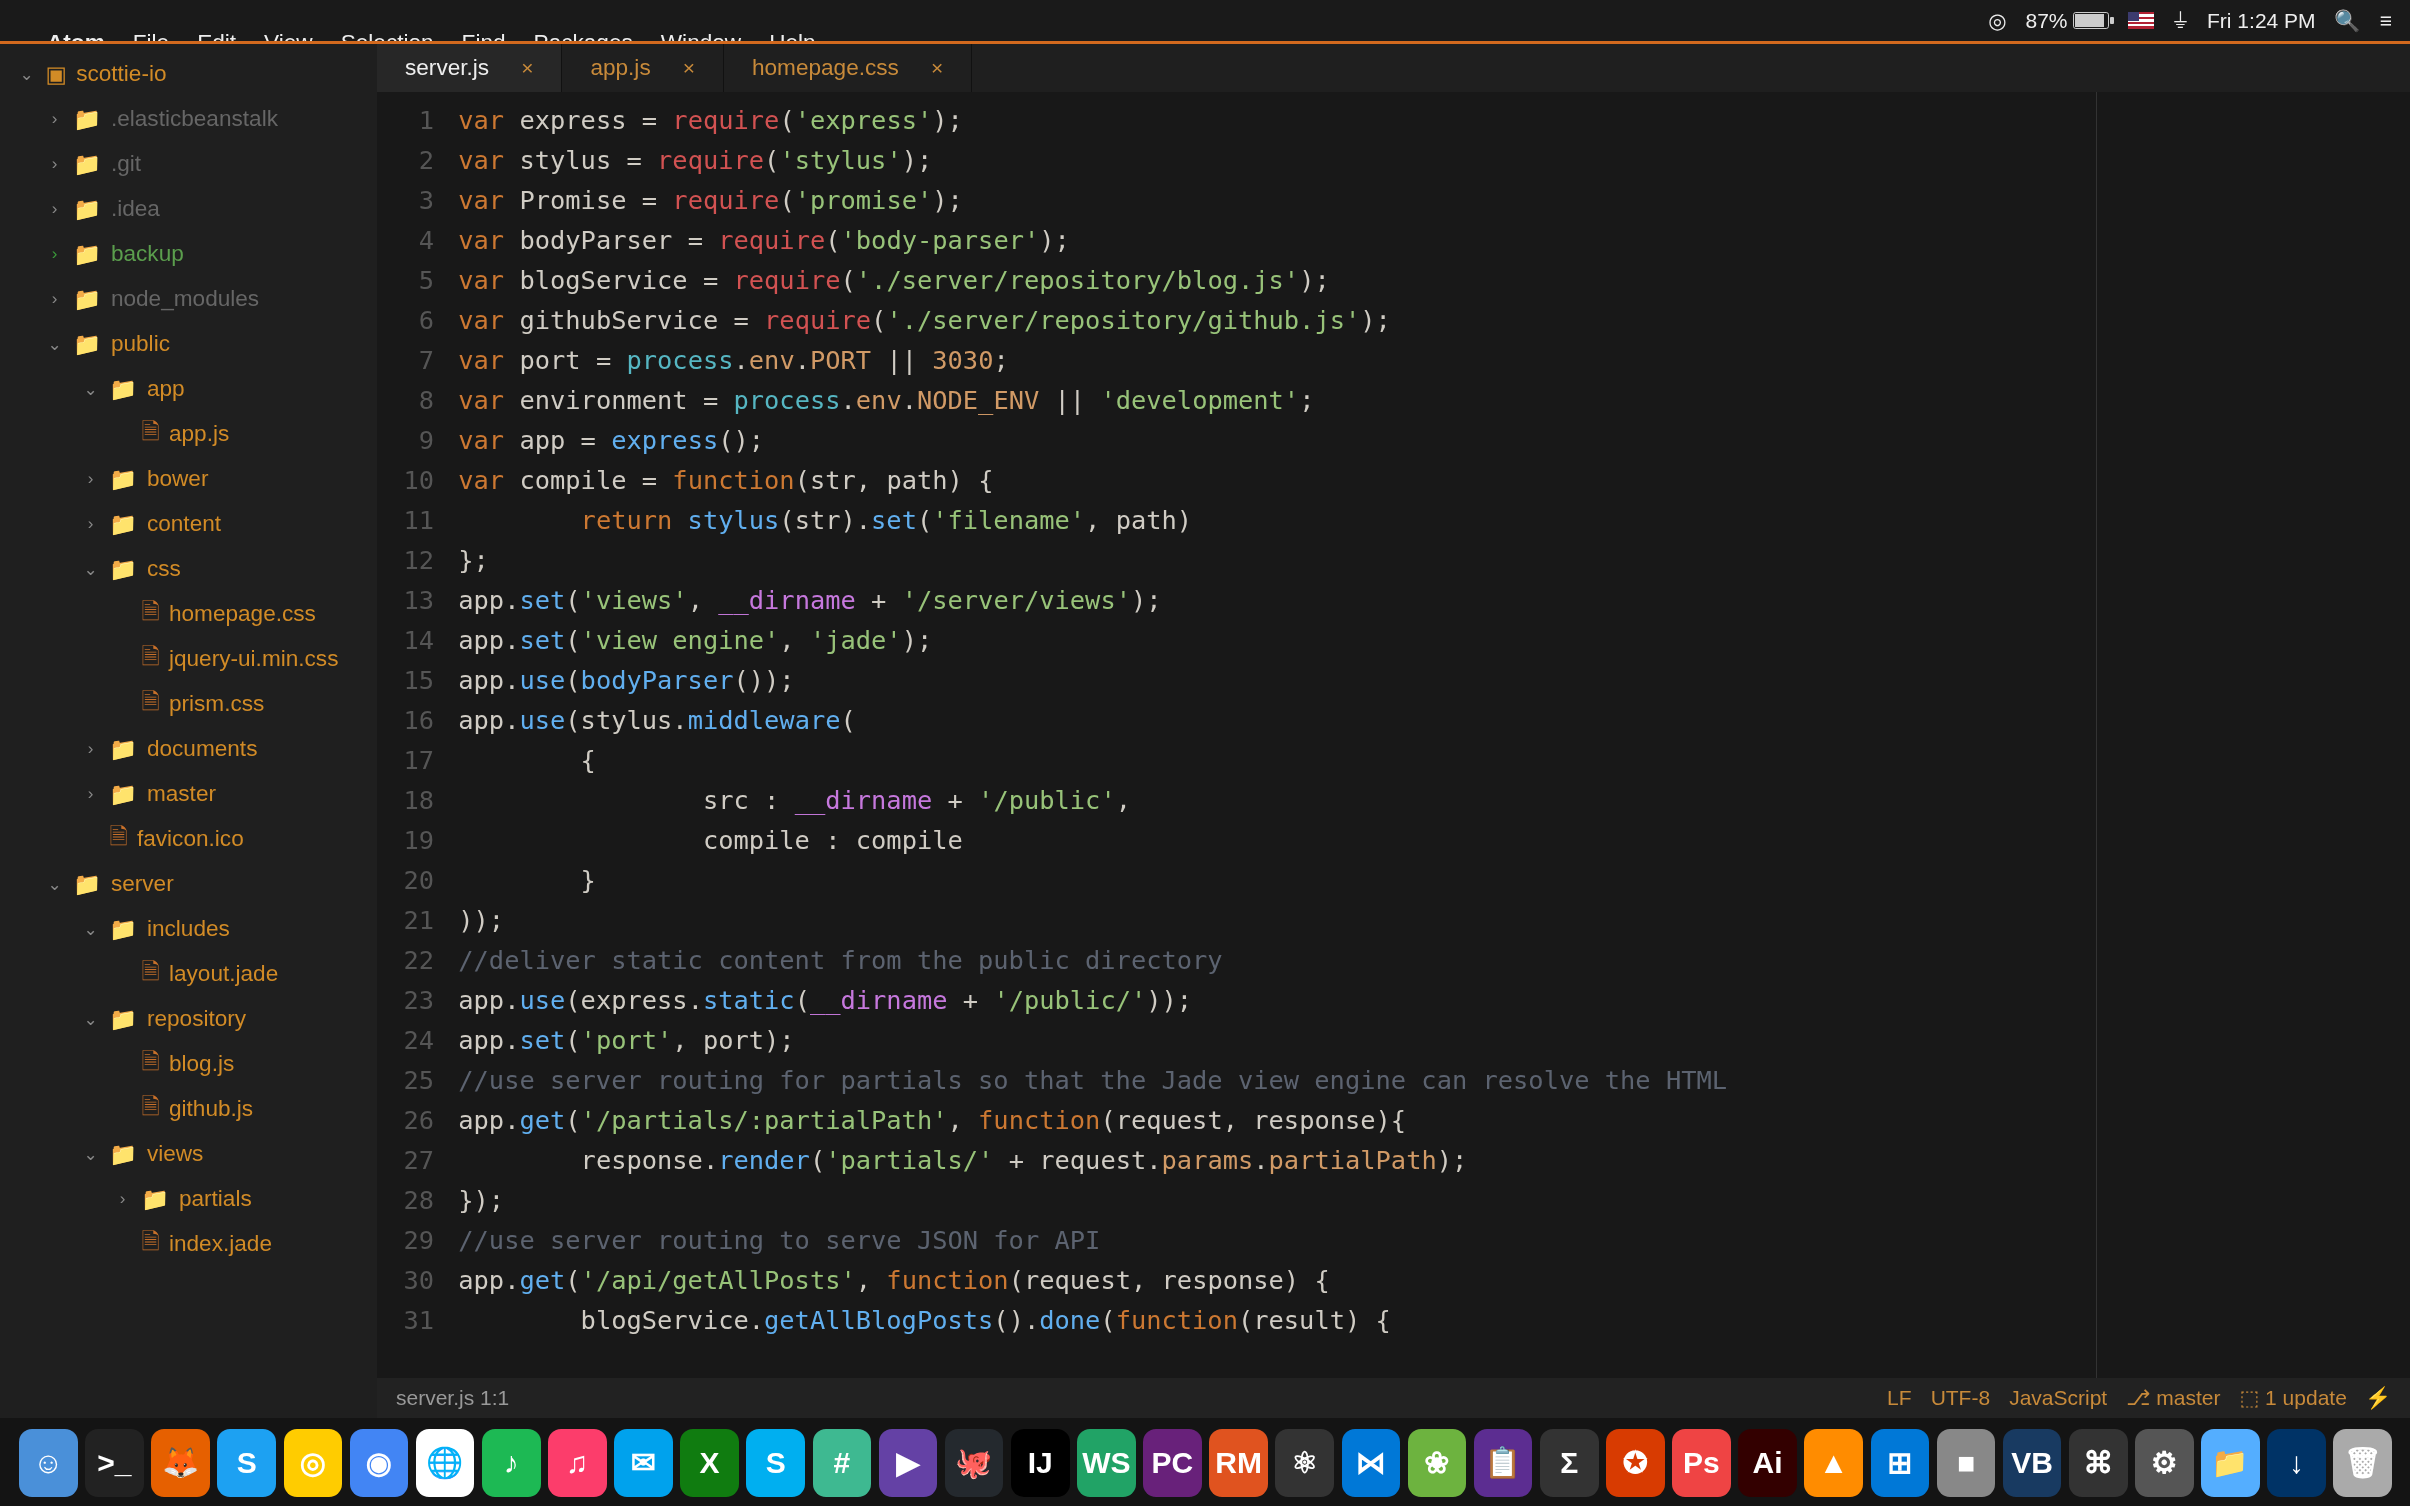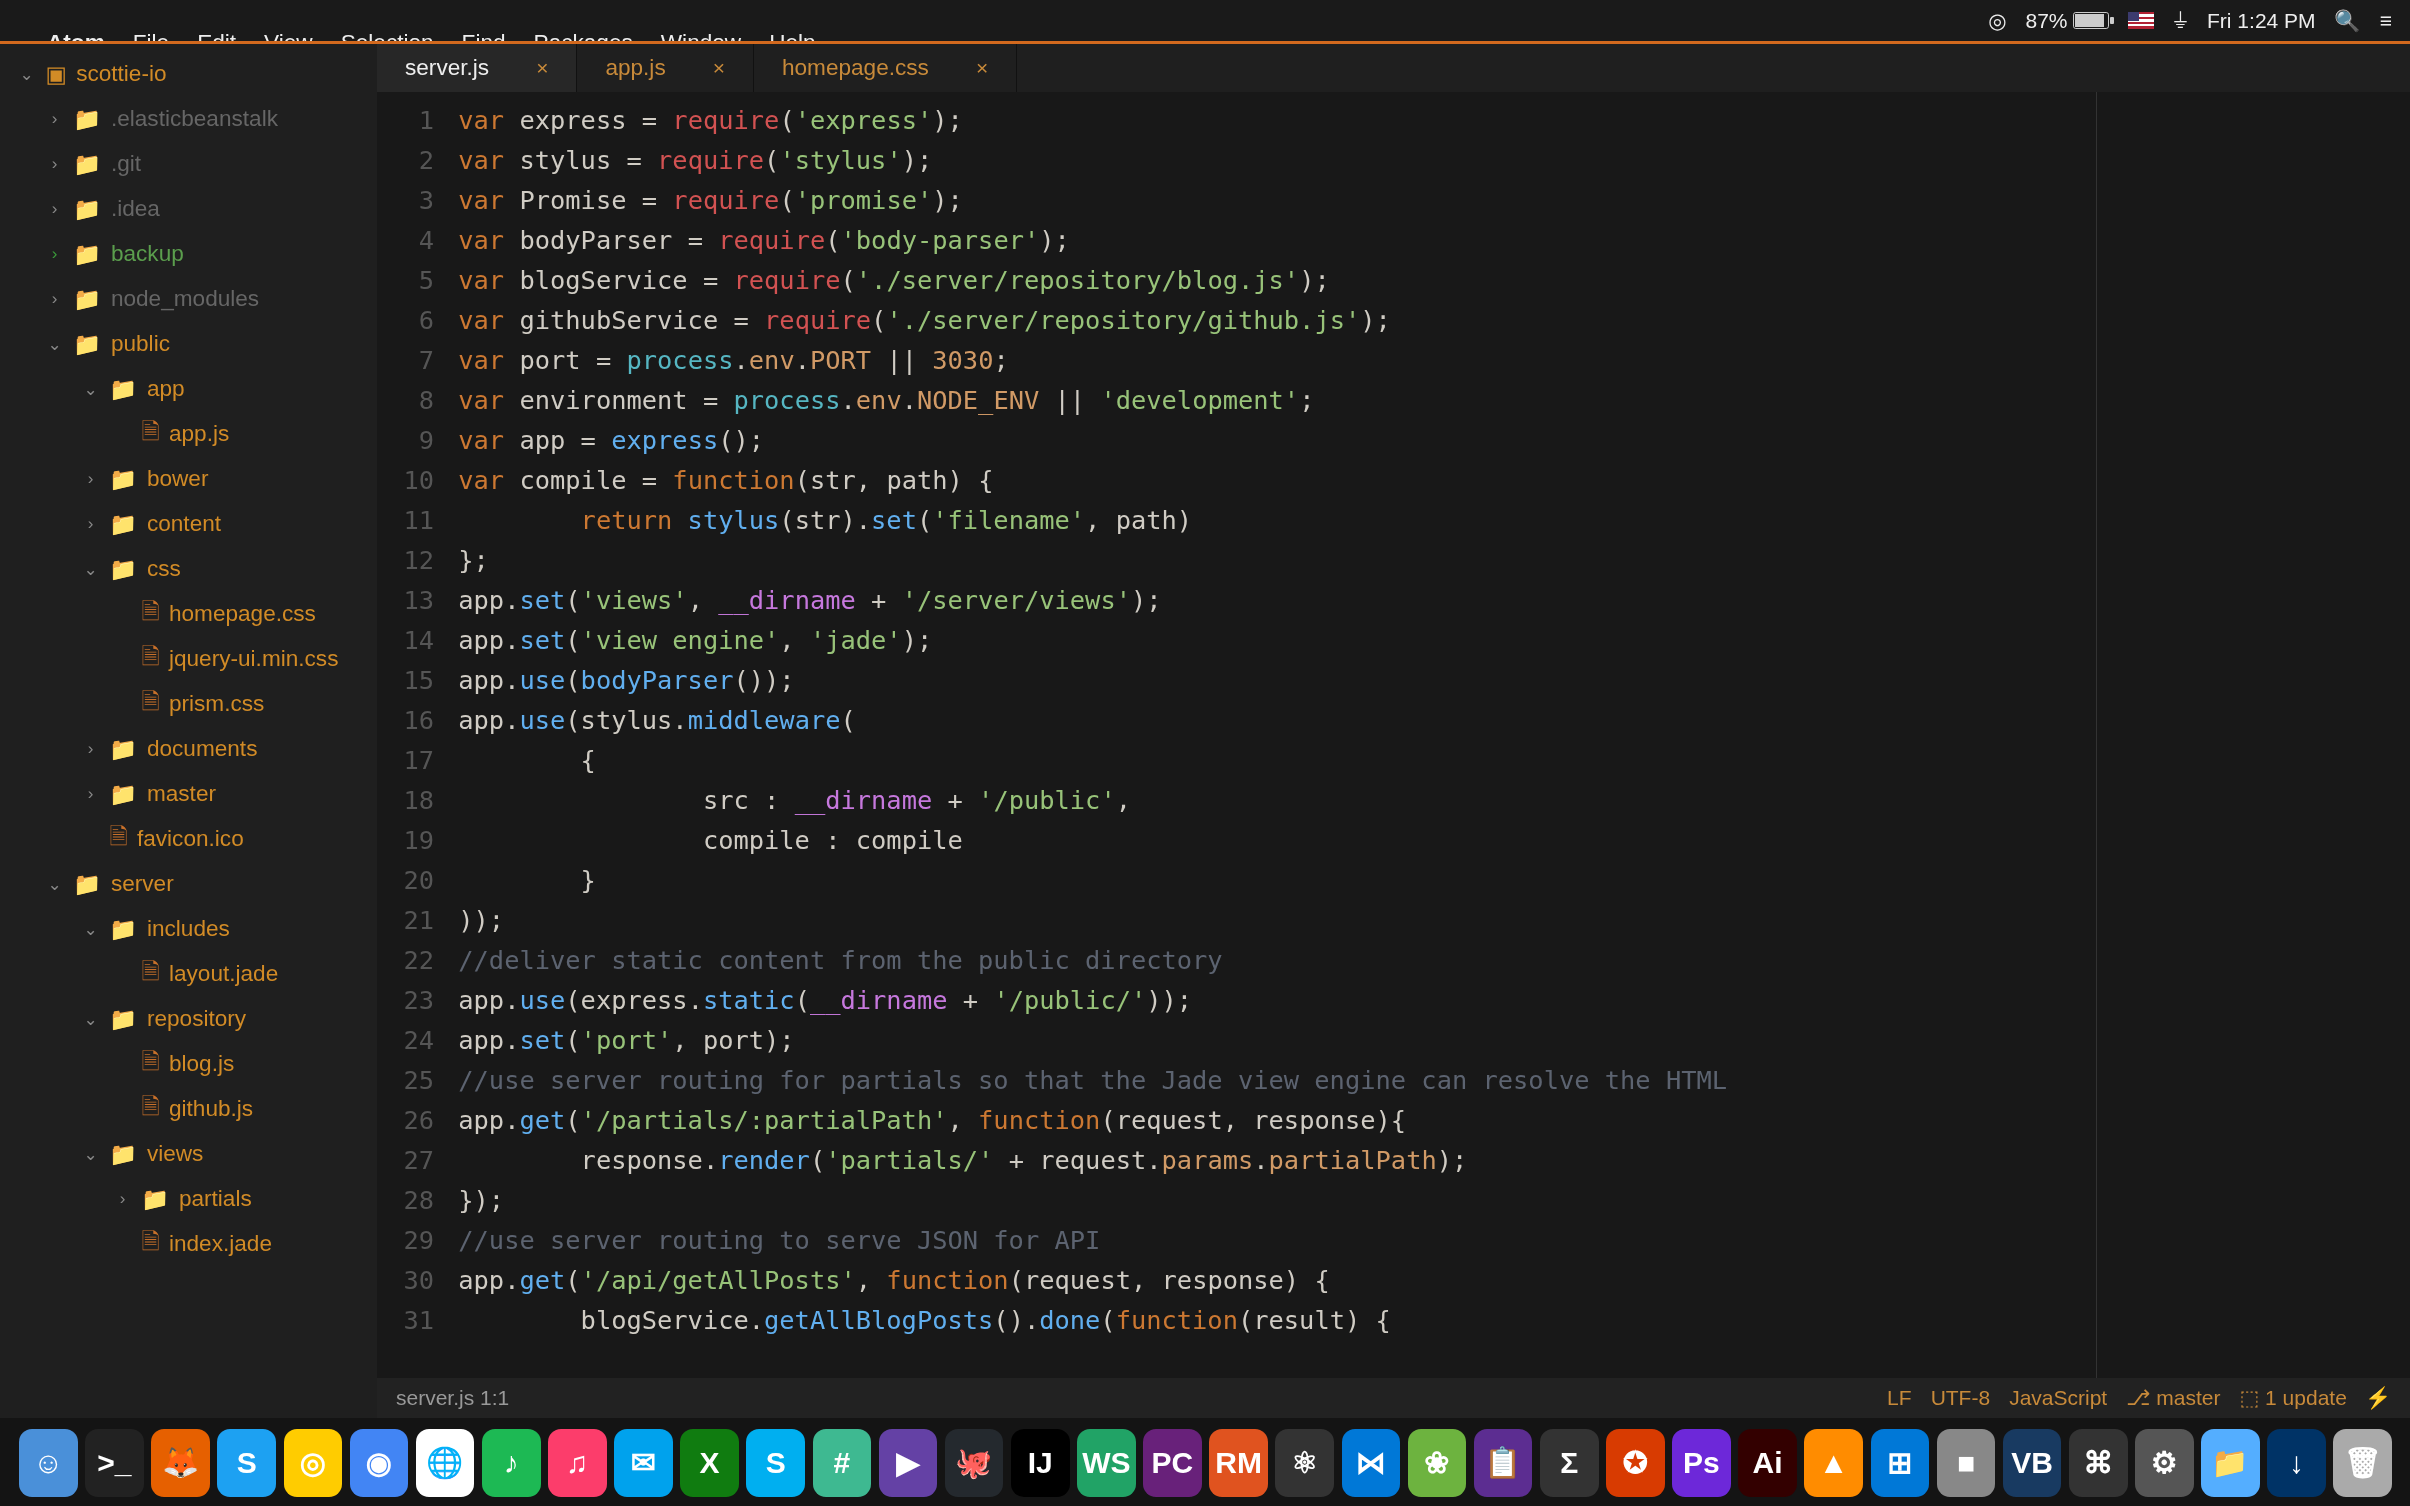--- a/index.html
+++ b/index.html
@@ -72,21 +72,21 @@
 .tree-row .file { color:#c8702a; }
 .ind1{padding-left:45px}.ind2{padding-left:81px}.ind3{padding-left:113px}
 
 
 .main { flex:1; display:flex; flex-direction:column; min-width:0; }
 .tabbar {
   height: 51px; background:#1f1f1f; display:flex; align-items:stretch;
   border-top: 3.8px solid #d2691e;
 }
 .tab {
-  display:flex; align-items:center; gap:28px;
+  display:flex; align-items:center; gap:13px;
   padding: 0 28px; font-size:22.6px;
   color:#c88a3a; border-right:0.9px solid #111;
 }
 .tab.active { background:#272727; color:#eee; }
 .tab .x { color:#c88a3a; font-size:21px; margin-left:19px; }
 .tab.active .x { color:#c88a3a; }
 
 .code-area { flex:1; display:flex; background:#181818; font-family: Menlo, Consolas, monospace; font-size:25.4px; line-height:40px; overflow:hidden; white-space:pre; position:relative;}
 .gutter { width:70px; text-align:right; color:#555; padding:7.5px 13px 7.5px 0; background:#181818; user-select:none;}
 .gutter .g{height:40px}
@@ -362,21 +362,21 @@
       <div class="dock-icon" style="background: rgb(0, 0, 0);">IJ</div>
       <div class="dock-icon" style="background: rgb(33, 163, 102);">WS</div>
       <div class="dock-icon" style="background: rgb(104, 33, 122);">PC</div>
       <div class="dock-icon" style="background: rgb(224, 83, 31);">RM</div>
       <div class="dock-icon" style="background: rgb(51, 51, 51);">⚛</div>
       <div class="dock-icon" style="background: rgb(0, 120, 215);">⋈</div>
       <div class="dock-icon" style="background: rgb(109, 179, 63);">❀</div>
       <div class="dock-icon" style="background: rgb(92, 45, 145);">📋</div>
       <div class="dock-icon" style="background: rgb(51, 51, 51);">Σ</div>
       <div class="dock-icon" style="background: rgb(216, 59, 1);">✪</div>
-      <div class="dock-icon" style="background: #6d28d9;">Ps</div>
+      <div class="dock-icon" style="background: #ef4444;">Ps</div>
       <div class="dock-icon" style="background: rgb(51, 0, 0);">Ai</div>
       <div class="dock-icon" style="background: rgb(255, 140, 0);">▲</div>
       <div class="dock-icon" style="background: rgb(0, 120, 215);">⊞</div>
       <div class="dock-icon" style="background: rgb(136, 136, 136);">■</div>
       <div class="dock-icon" style="background: rgb(24, 58, 97);">VB</div>
       <div class="dock-icon" style="background: rgb(51, 51, 51);">⌘</div>
       <div class="dock-icon" style="background: rgb(85, 85, 85);">⚙</div>
       <div class="dock-icon" style="background: rgb(84, 174, 255);">📁</div>
       <div class="dock-icon" style="background: rgb(0, 51, 102);">↓</div>
       <div class="dock-icon" style="background: rgb(170, 170, 170);">🗑</div>

